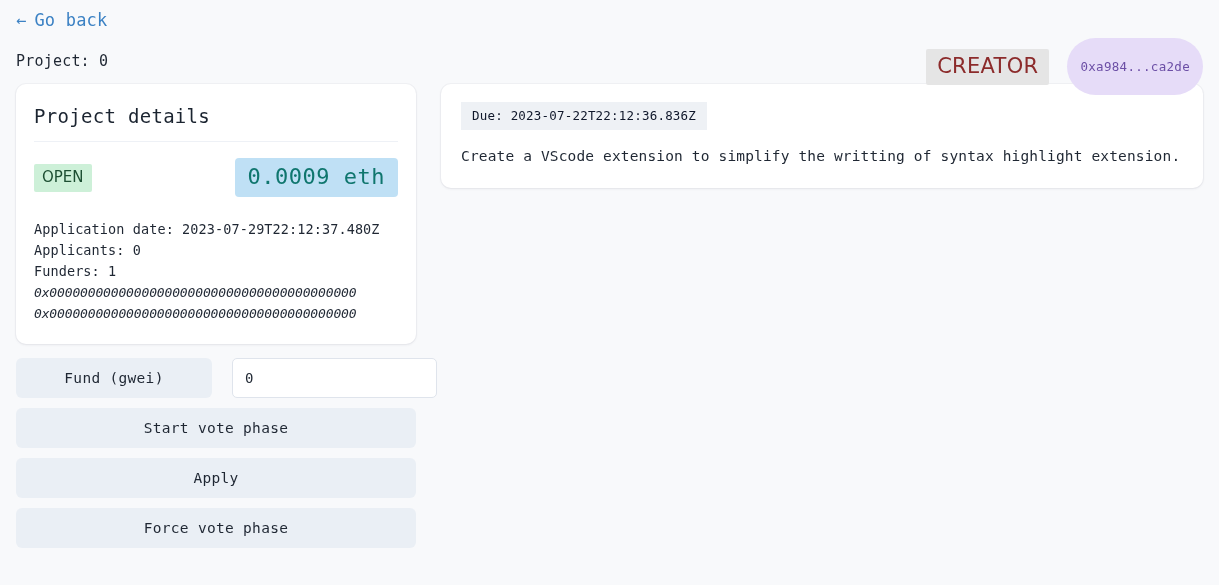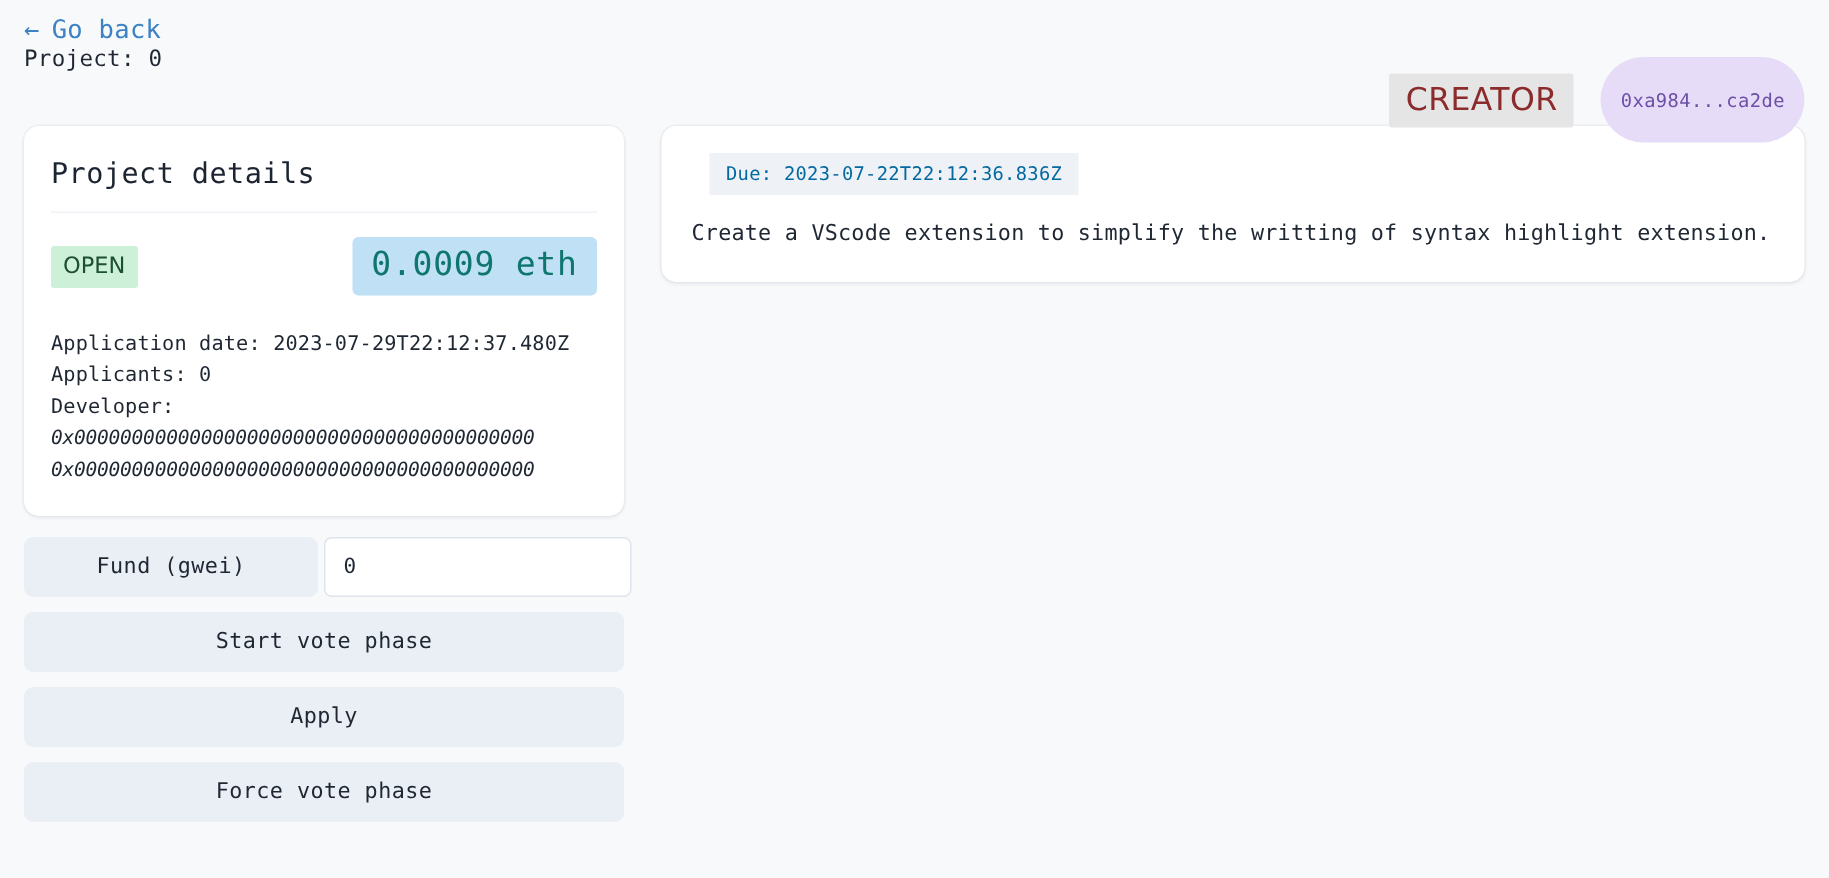--- a/index.html
+++ b/index.html
@@ -44,21 +44,21 @@
     font-size: 17px;
     line-height: 1;
     color: #3c82c4;
   }
   .go-back .label {
     color: #3c82c4;
   }
   .project-line {
     position: absolute;
     left: 0;
-    top: 30px;
+    top: 52px;
     font-size: 15px;
     color: #1f2733;
     letter-spacing: 0.2px;
   }
   .badges {
     position: absolute;
     right: 0;
     top: 38px;
     display: flex;
     align-items: center;
@@ -153,21 +153,21 @@
     color: #1f2733;
   }
   .meta .row { display: block; }
 
   
   .actions {
     margin-top: 14px;
   }
   .fund-row {
     display: flex;
-    gap: 4px;
+    gap: 20px;
     margin-bottom: 10px;
   }
   .btn {
     background: #eaeff5;
     border: none;
     border-radius: 6px;
     color: #1f2733;
     font-family: "DejaVu Sans Mono", "Liberation Mono", monospace;
     font-size: 14.5px;
     letter-spacing: 0.3px;
@@ -204,27 +204,26 @@
   }
   .task-title {
     font-size: 20px;
     letter-spacing: 0.3px;
     color: #1b2430;
     margin: 3px 0 16px 0;
   }
   .due-chip {
     display: inline-block;
     background: #eef1f5;
-    color: #0369a1;
+    color: #0f172a;
     font-size: 12.5px;
     padding: 6px 11px 7px 11px;
     border-radius: 0;
     letter-spacing: 0.2px;
     margin-bottom: 16px;
-    margin-left: 12px;
   }
   .task-desc {
     font-size: 14.5px;
     color: #1f2733;
     letter-spacing: 0.15px;
     line-height: 20px;
   }
 </style>
 </head>
 <body>
@@ -256,21 +255,21 @@
         <div class="divider"></div>
 
         <div class="status-row">
           <span class="status-badge">OPEN</span>
           <span class="amount-badge">0.0009 eth</span>
         </div>
 
         <div class="meta">
           <span class="row">Application date: 2023-07-29T22:12:37.480Z</span>
           <span class="row">Applicants: 0</span>
-          <span class="row">Developer:</span>
+          <span class="row">Funders: 1</span>
           <span class="addr">0x0000000000000000000000000000000000000000</span>
           <span class="addr">0x0000000000000000000000000000000000000000</span>
         </div>
       </div>
 
       <div class="actions">
         <div class="fund-row">
           <button class="btn fund-btn">Fund (gwei)</button>
           <input class="fund-input" type="text" value="0" style="">
         </div>

